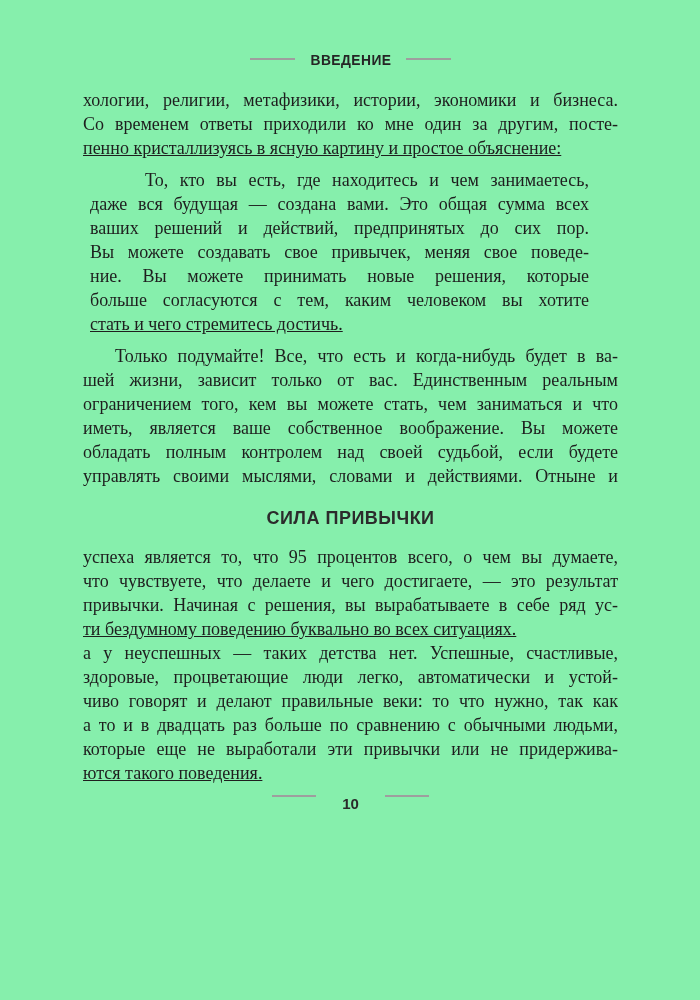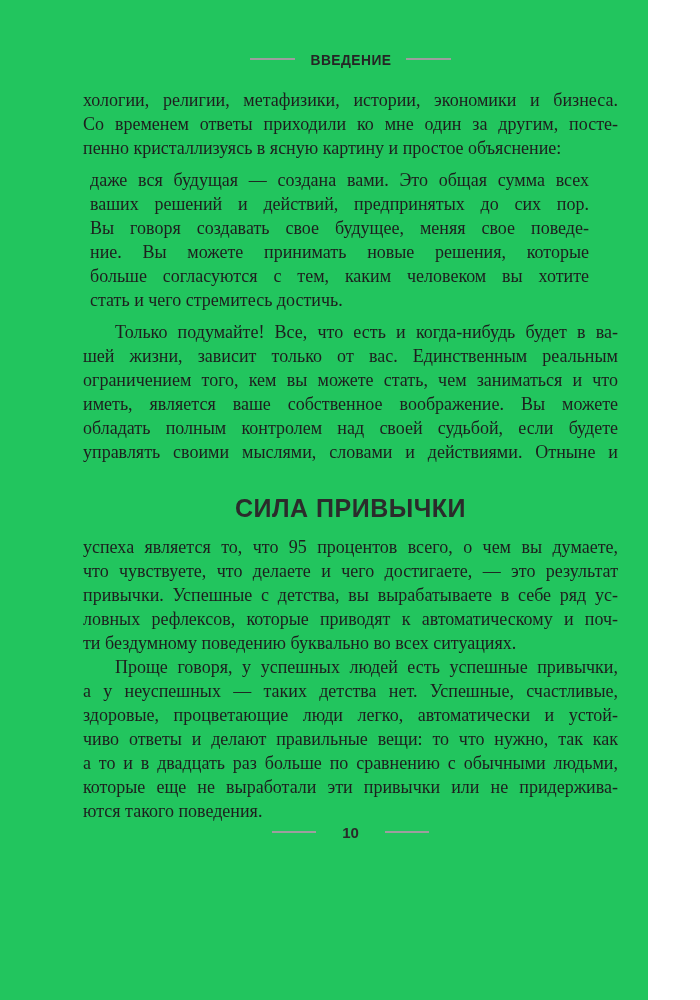--- a/index.html
+++ b/index.html
@@ -2,23 +2,23 @@
 <html lang="ru"><head>
 <meta charset="utf-8">
 <style>
   html, body {
     margin: 0;
     padding: 0;
     background: #ffffff;
   }
   .page {
     position: relative;
-    width: 648px;
+    width: 700px;
     height: 1000px;
-    background: #22c55e;
+    background: #86efac;
     overflow: hidden;
     font-family: "Liberation Serif", "DejaVu Serif", serif;
     color: #1e1e1e;
   }
   .page-inner {
     margin-left: 83px;
     width: 535px;
   }
   
   .running-head {
@@ -54,36 +54,35 @@
   .block.quote {
     margin: 8px 0 8px 7px;
     padding-right: 29px;
   }
   .page-body .block:first-child { margin-top: 6px; }
   .line {
     text-align: justify;
     text-align-last: justify;
     white-space: normal;
   }
-  .line.last { text-align-last: left; }
+  .line.last { text-align-last: left; text-decoration: underline; }
   .section-heading {
     font-family: "Liberation Sans", "DejaVu Sans", sans-serif;
     font-weight: bold;
-    font-size: 25px;
+    font-size: 18px;
     line-height: 29px;
     letter-spacing: 0.5px;
     color: #2b2b2b;
     text-align: center;
-    margin: 30px 0 12px 0;
+    margin: 16px 0 12px 0;
   }
   
   .page-footer {
-    margin-top: 0;
+    margin-top: 10px;
     display: flex;
-    align-items: center;
     justify-content: center;
     gap: 26px;
     height: 18px;
   }
   .footer-rule {
     display: inline-block;
     width: 44px;
     height: 2px;
     background: #9e9e9e;
   }
@@ -106,48 +105,47 @@
       <span class="rule"></span>
     </div>
 
     <main class="page-body">
         <div class="block paragraph">
           <div class="line">хологии, религии, метафизики, истории, экономики и бизнеса.</div>
           <div class="line">Со временем ответы приходили ко мне один за другим, посте-</div>
           <div class="line last">пенно кристаллизуясь в ясную картину и простое объяснение:</div>
         </div>
         <div class="block quote">
+          <div class="line" style="text-indent: 55px;">То, кто вы есть, где находитесь и чем занимаетесь,</div>
           <div class="line">даже вся будущая — создана вами. Это общая сумма всех</div>
           <div class="line">ваших решений и действий, предпринятых до сих пор.</div>
-          <div class="line">Вы говоря создавать свое будущее, меняя свое поведе-</div>
+          <div class="line">Вы можете создавать свое привычек, меняя свое поведе-</div>
           <div class="line">ние. Вы можете принимать новые решения, которые</div>
           <div class="line">больше согласуются с тем, каким человеком вы хотите</div>
           <div class="line last">стать и чего стремитесь достичь.</div>
         </div>
         <div class="block paragraph">
           <div class="line" style="text-indent: 32px;">Только подумайте! Все, что есть и когда-нибудь будет в ва-</div>
           <div class="line">шей жизни, зависит только от вас. Единственным реальным</div>
           <div class="line">ограничением того, кем вы можете стать, чем заниматься и что</div>
           <div class="line">иметь, является ваше собственное воображение. Вы можете</div>
           <div class="line">обладать полным контролем над своей судьбой, если будете</div>
           <div class="line">управлять своими мыслями, словами и действиями. Отныне и</div>
         </div>
         <h2 class="section-heading">СИЛА ПРИВЫЧКИ</h2>
         <div class="block paragraph">
           <div class="line">успеха является то, что 95 процентов всего, о чем вы думаете,</div>
           <div class="line">что чувствуете, что делаете и чего достигаете, — это результат</div>
-          <div class="line">привычки. Успешные с детства, вы вырабатываете в себе ряд ус-</div>
-          <div class="line">ловных рефлексов, которые приводят к автоматическому и поч-</div>
+          <div class="line">привычки. Начиная с решения, вы вырабатываете в себе ряд ус-</div>
           <div class="line last">ти бездумному поведению буквально во всех ситуациях.</div>
         </div>
         <div class="block paragraph">
-          <div class="line" style="text-indent: 32px;">Проще говоря, у успешных людей есть успешные привычки,</div>
           <div class="line">а у неуспешных — таких детства нет. Успешные, счастливые,</div>
           <div class="line">здоровые, процветающие люди легко, автоматически и устой-</div>
-          <div class="line">чиво ответы и делают правильные вещи: то что нужно, так как</div>
+          <div class="line">чиво говорят и делают правильные веки: то что нужно, так как</div>
           <div class="line">а то и в двадцать раз больше по сравнению с обычными людьми,</div>
           <div class="line">которые еще не выработали эти привычки или не придержива-</div>
           <div class="line last">ются такого поведения.</div>
         </div>
       </main>
 
     <div class="page-footer">
       <span class="footer-rule"></span>
       <span class="page-number">10</span>
       <span class="footer-rule"></span>

